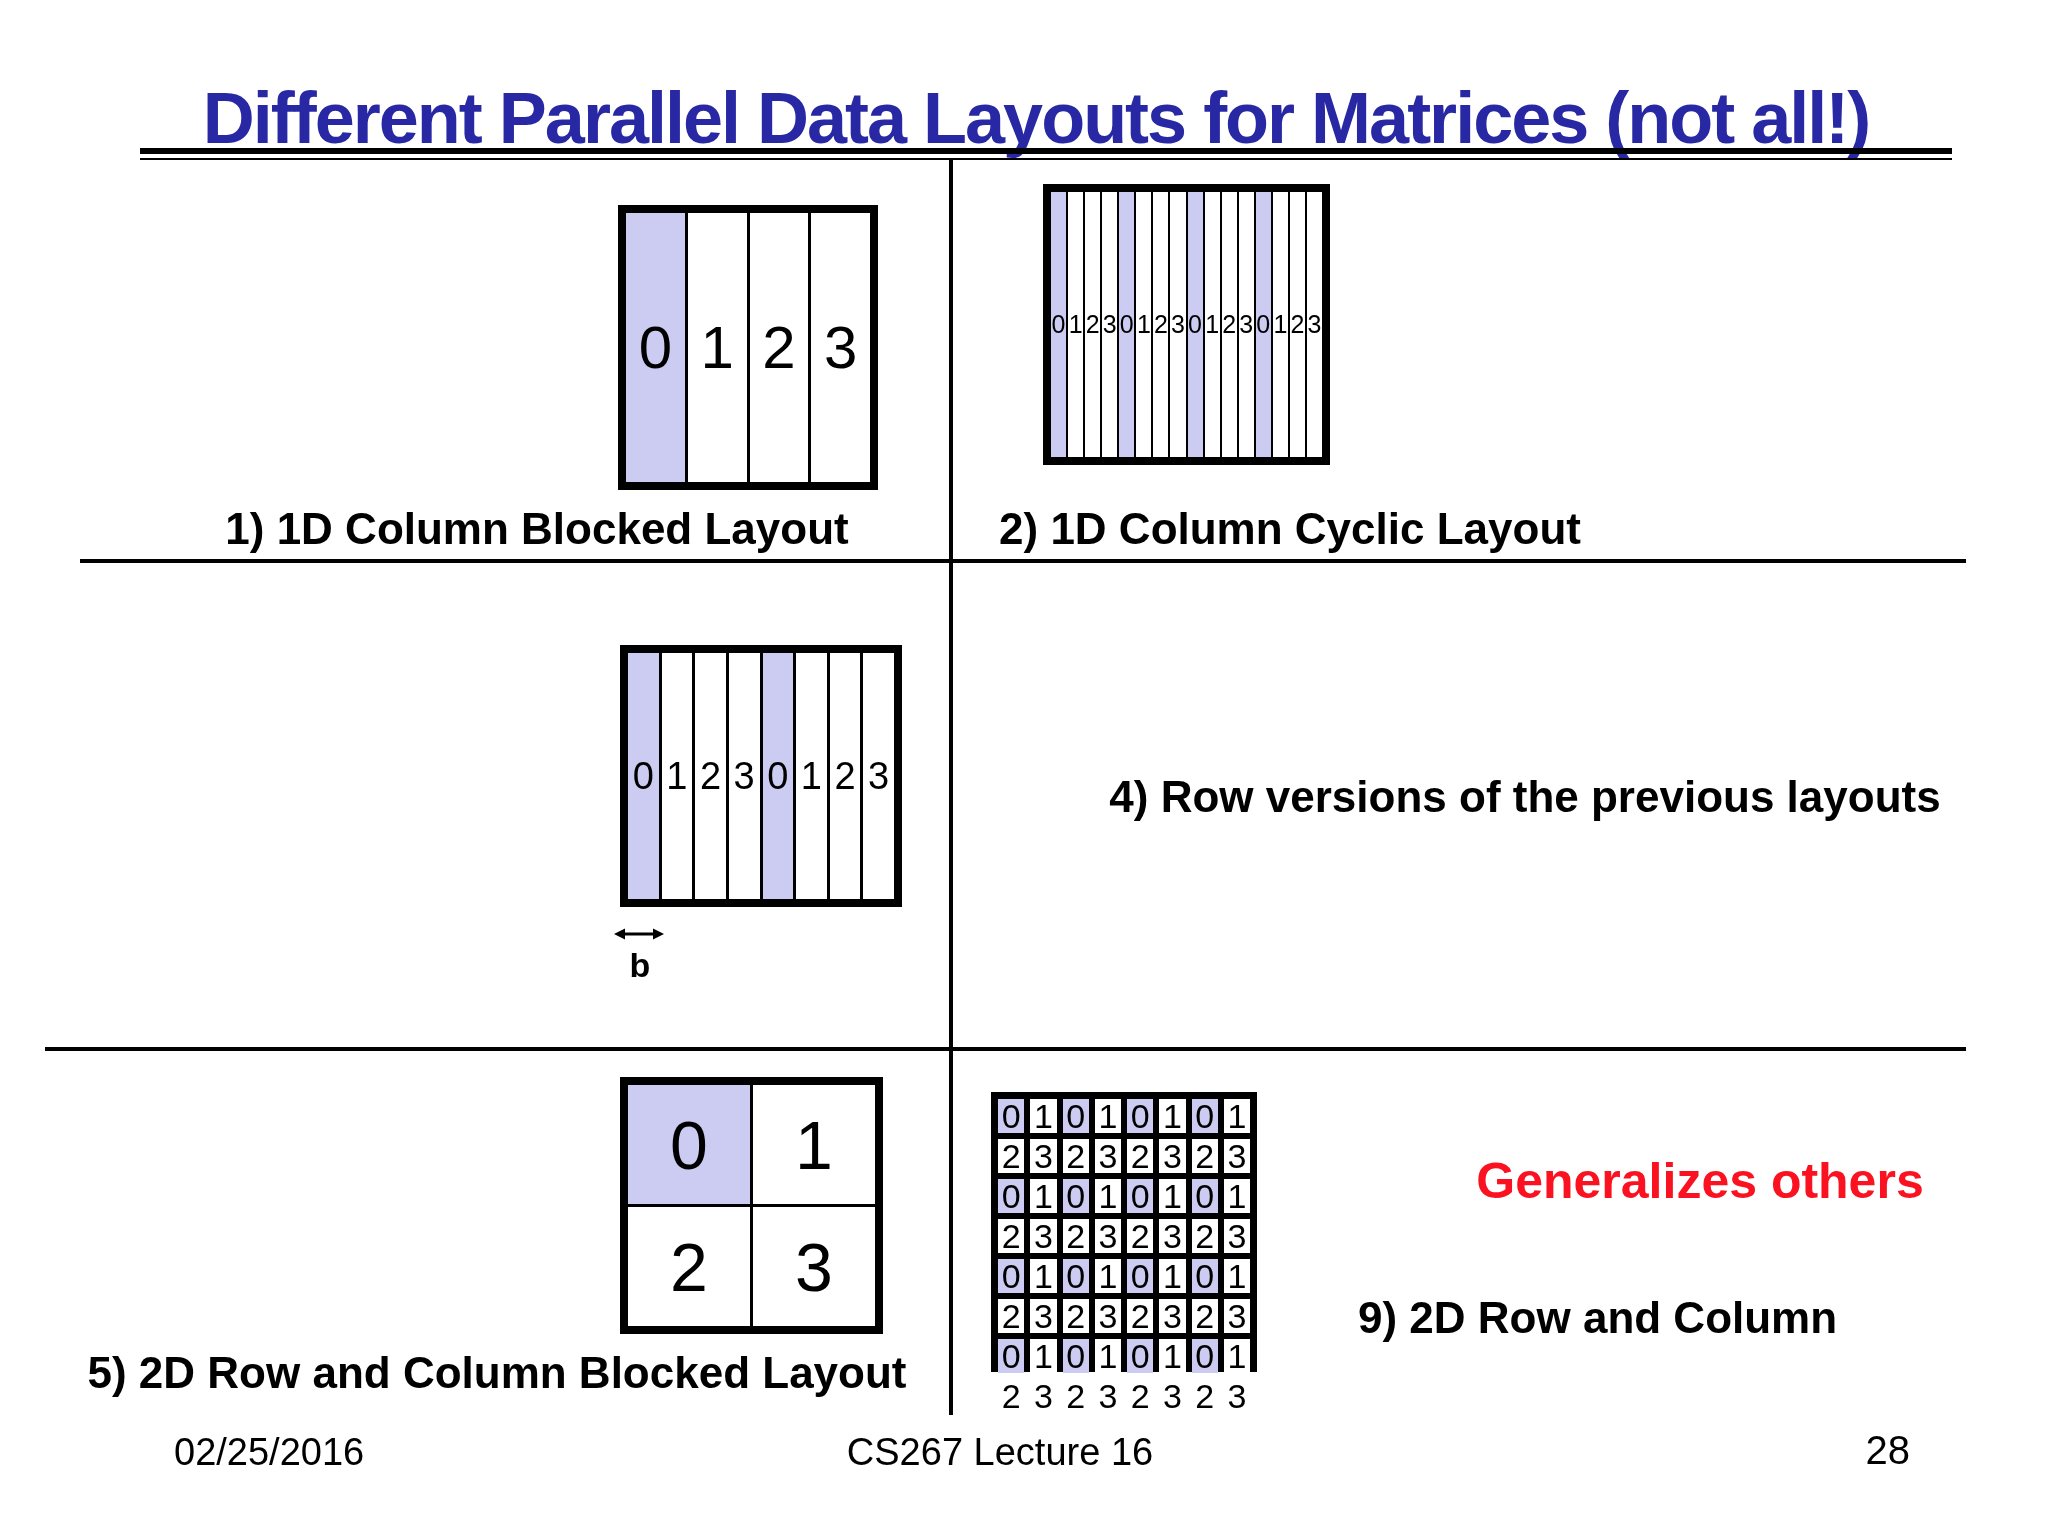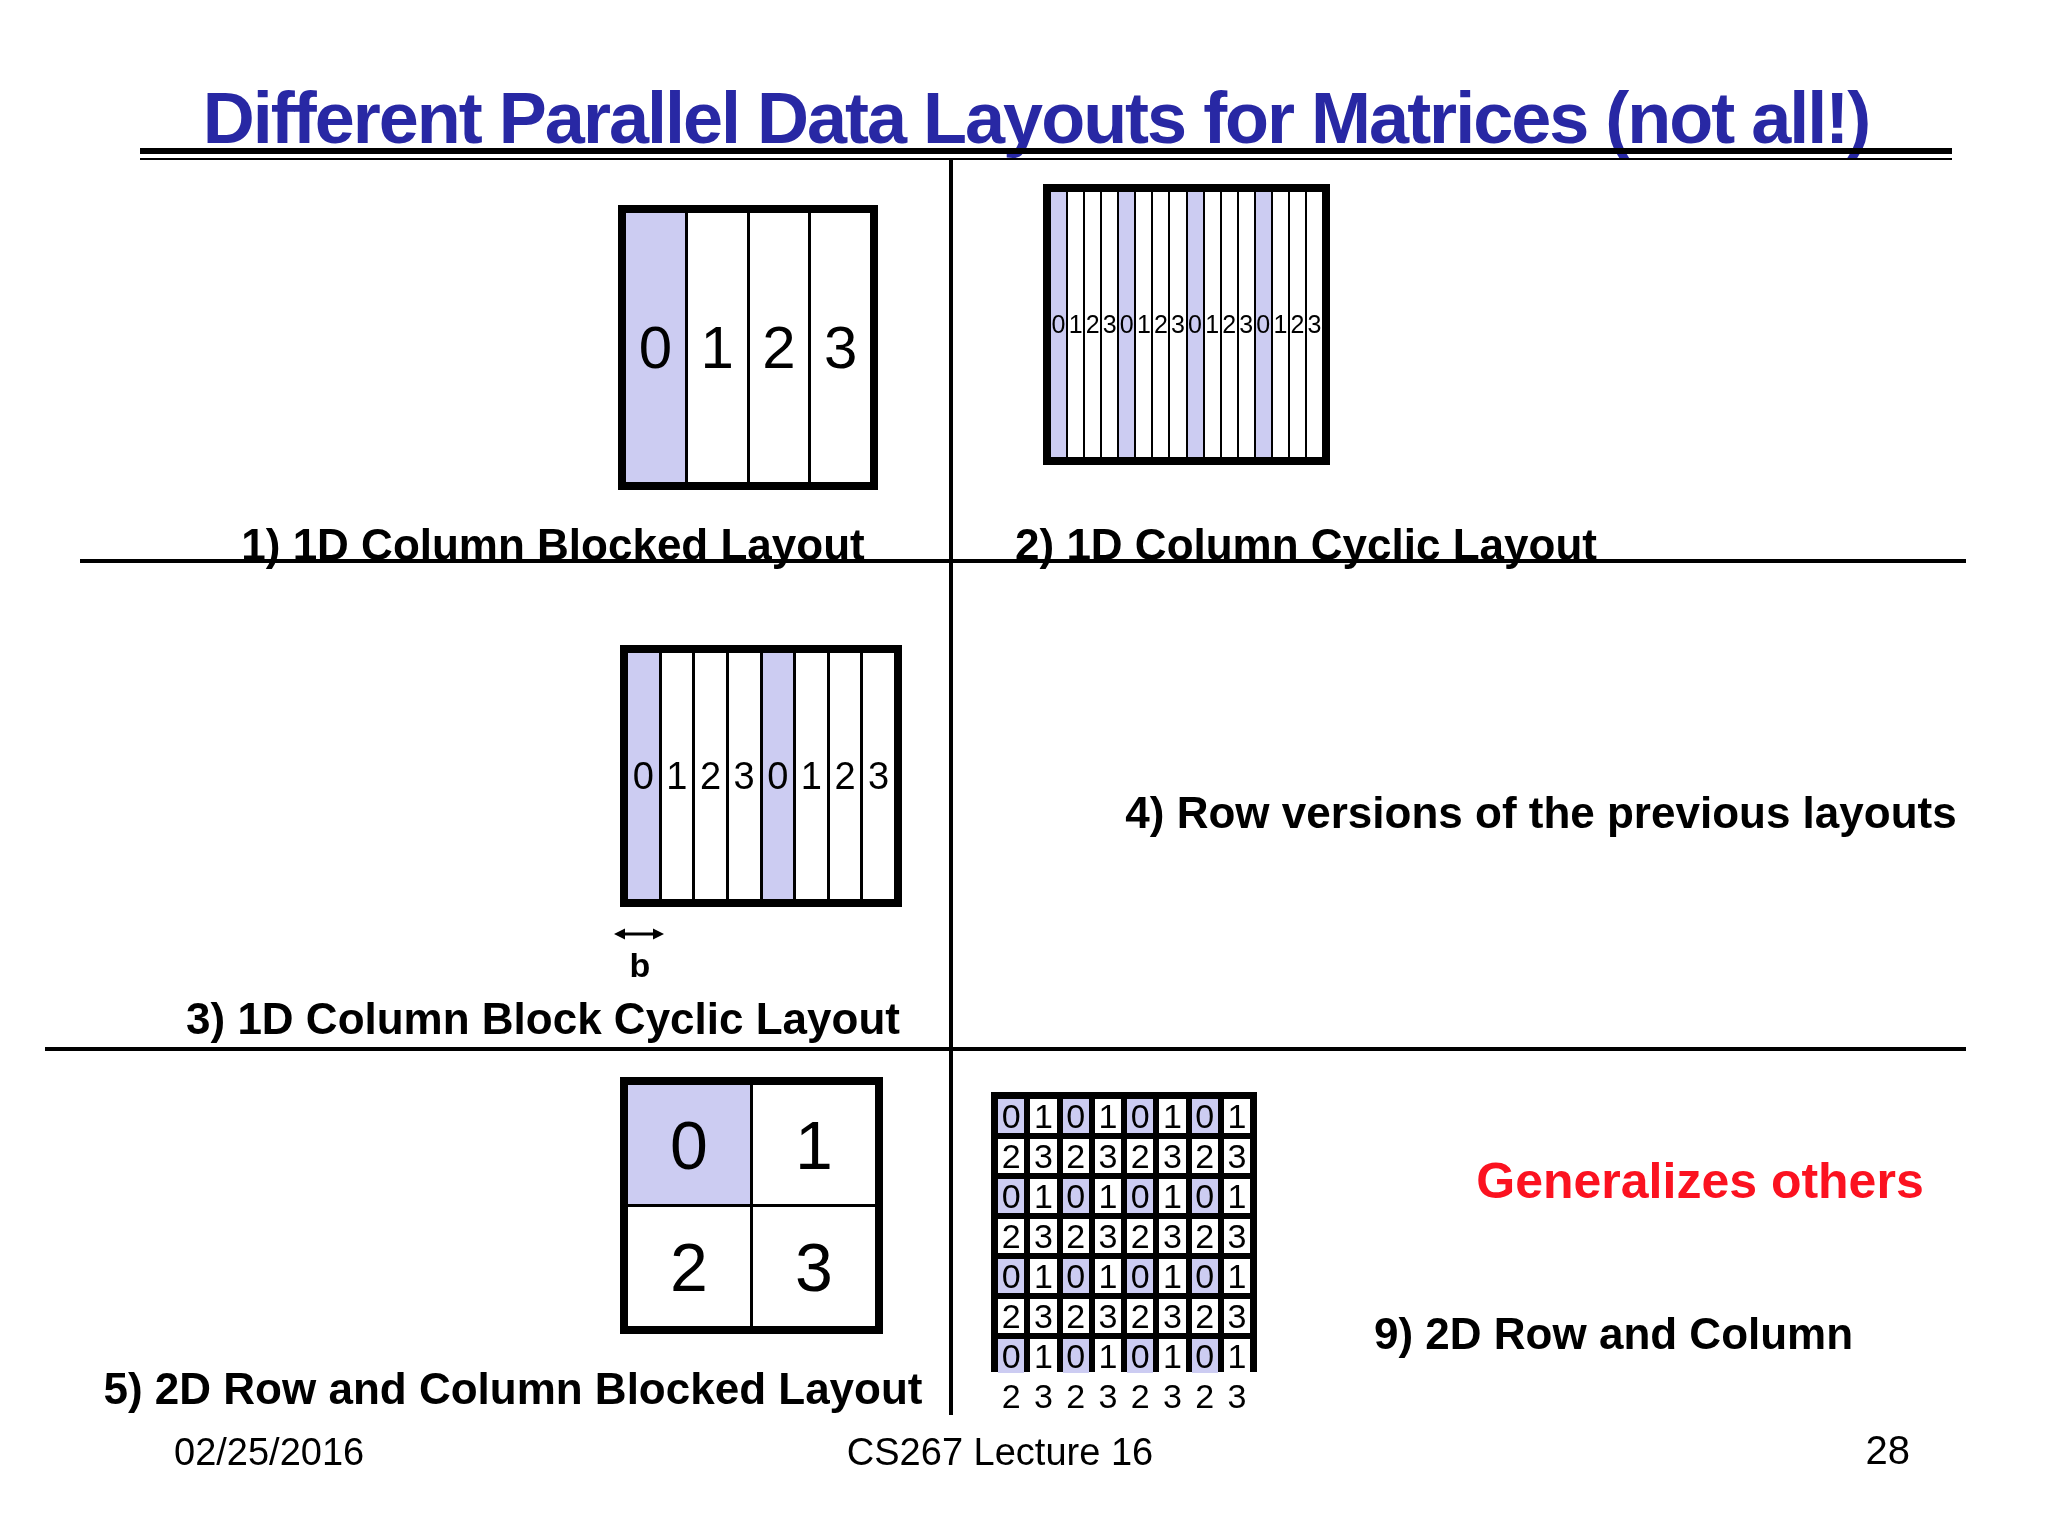--- a/index.html
+++ b/index.html
@@ -43,21 +43,21 @@
     position:absolute;box-sizing:border-box;border:8px solid #000;background:#000;
     display:grid;
   }
   .gridsq .cell{background:#fff;display:flex;align-items:center;justify-content:center;overflow:visible;}
   .gridsq .cell.shaded{background:var(--shade);}
   .gridsq .cell span{position:relative;line-height:1;}
   .p5{left:620px;top:1077px;width:263px;height:257px;gap:3px;font-size:68px;}
   .p6{left:991px;top:1092px;width:266px;height:280px;gap:6px;font-size:34px;border-width:7px;}
 
   
-  .label{position:absolute;font-weight:bold;font-size:44px;line-height:1.15;margin:16px;}
+  .label{position:absolute;font-weight:bold;font-size:44px;line-height:1.15;margin:0;}
   .l1{left:137px;top:504px;width:800px;text-align:center;}
   .l2{left:990px;top:504px;width:600px;text-align:center;}
   .l3{left:127px;top:978px;width:800px;text-align:center;}
   .l4{left:1025px;top:772px;width:1000px;text-align:center;}
   .l5{left:47px;top:1348px;width:900px;text-align:center;}
   .l6{left:1358px;top:1290px;line-height:55px;}
   .l6 .l6line{display:block;}
   .note{
     position:absolute;left:1400px;top:1152px;width:600px;text-align:center;
     font-size:50px;font-weight:bold;color:var(--note_red);
@@ -182,21 +182,20 @@
       </div>
     </div>
   <div class="arrow">
     <svg width="50" height="16" viewBox="0 0 50 16" xmlns="http://www.w3.org/2000/svg">
       <line x1="6" y1="8" x2="44" y2="8" stroke="#000" stroke-width="3"></line>
       <polygon points="0,8 11,2.5 11,13.5" fill="#000"></polygon>
       <polygon points="50,8 39,2.5 39,13.5" fill="#000"></polygon>
     </svg>
   </div>
   <div class="blabel">b</div>
-  <div class="label l3">3) 1D Column Block Cyclic Layout</div>
 
   <div class="label l4">4) Row versions of the previous layouts</div>
 
   <div class="gridsq p5" style="grid-template-columns: repeat(2, 1fr);">
       <div class="cell shaded">
         <span>0</span>
       </div>
       <div class="cell">
         <span>1</span>
       </div>

